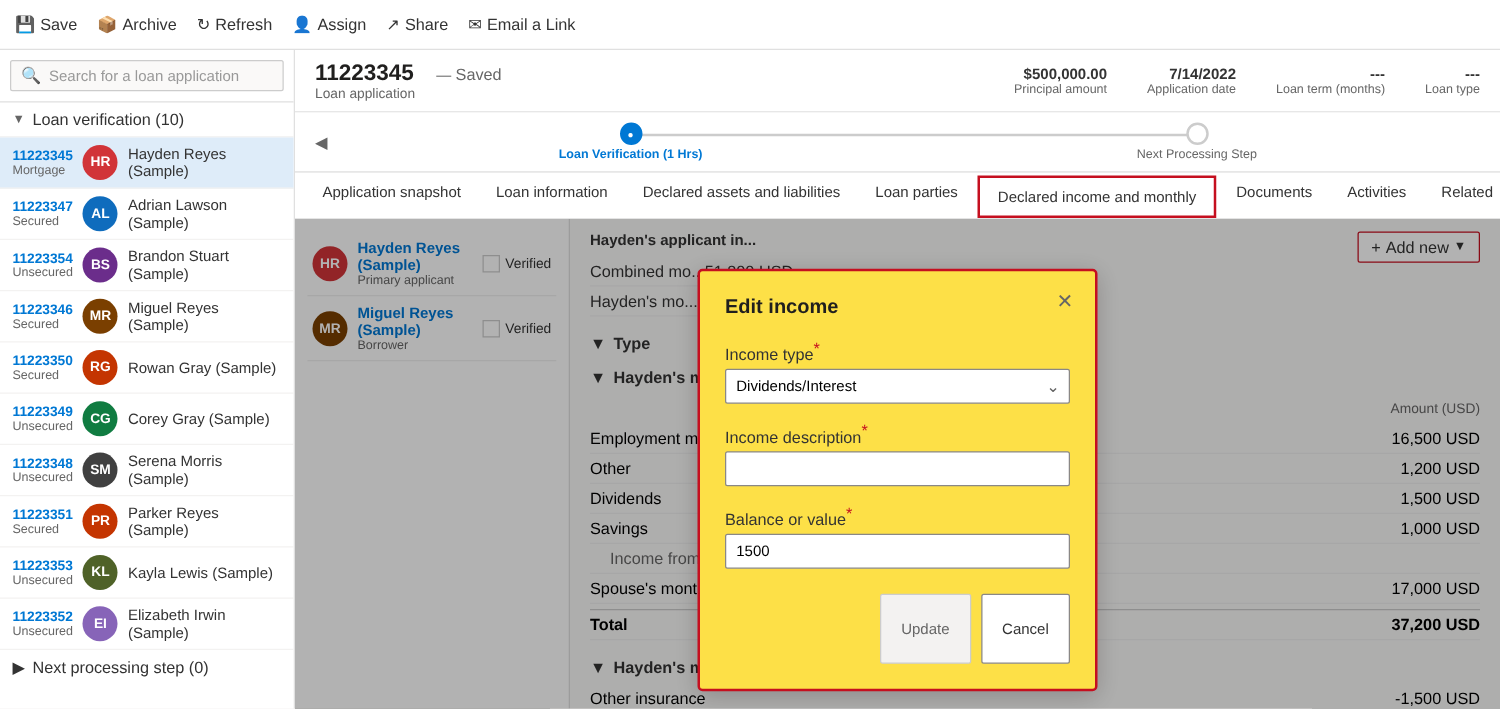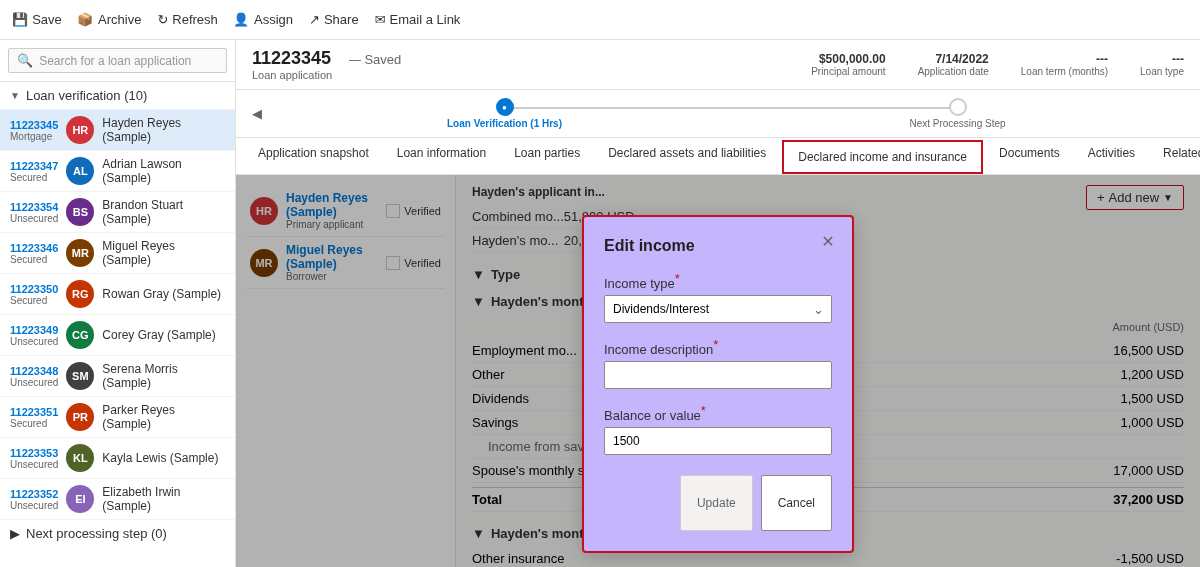--- a/index.html
+++ b/index.html
@@ -183,24 +183,24 @@
     
     .modal-overlay {
       position: absolute;
       top: 0; left: 0; right: 0; bottom: 0;
       background: rgba(0,0,0,0.3);
       display: flex; align-items: flex-start; justify-content: center;
       padding-top: 40px;
       z-index: 100;
     }
     .modal {
-      background: #c4b5fd;
+      background: #fde047;
       border: 2px solid #c50f1f;
       border-radius: 4px;
-      width: 272px;
+      width: 320px;
       padding: 20px;
       position: relative;
       box-shadow: 0 4px 20px rgba(0,0,0,0.2);
     }
     .modal-title { font-size: 16px; font-weight: 600; color: #201f1e; margin-bottom: 16px; }
     .modal-close {
       position: absolute; top: 12px; right: 12px;
       cursor: pointer; color: #666; font-size: 16px;
       width: 24px; height: 24px; display: flex; align-items: center; justify-content: center;
     }
@@ -425,23 +425,23 @@
         <div style="position:relative;display:flex;flex-direction:column;align-items:center;flex:1;">
           <div style="width:18px;height:18px;border-radius:50%;background:#fff;border:2px solid #ccc;z-index:1;"></div>
           <span style="font-size:10px;color:#666;margin-top:2px;">Next Processing Step</span>
         </div>
       </div>
     </div>
 
     <div class="nav-tabs">
       <div class="nav-tab">Application snapshot</div>
       <div class="nav-tab">Loan information</div>
+      <div class="nav-tab">Declared assets and liabilities</div>
       <div class="nav-tab">Loan parties</div>
-      <div class="nav-tab">Declared assets and liabilities</div>
-      <div class="nav-tab" style="border:2px solid #c50f1f;color:#333;margin:2px 2px 0;">Declared income and insurance</div>
+      <div class="nav-tab" style="border:2px solid #c50f1f;color:#333;margin:2px 2px 0;">Declared income and monthly</div>
       <div class="nav-tab">Documents</div>
       <div class="nav-tab">Activities</div>
       <div class="nav-tab">Related</div>
     </div>
 
     <div class="sub-content">
 
       <div class="applicant-panel">
         <div class="applicant-item">
           <div class="avatar" style="background:#d13438;">HR</div>

